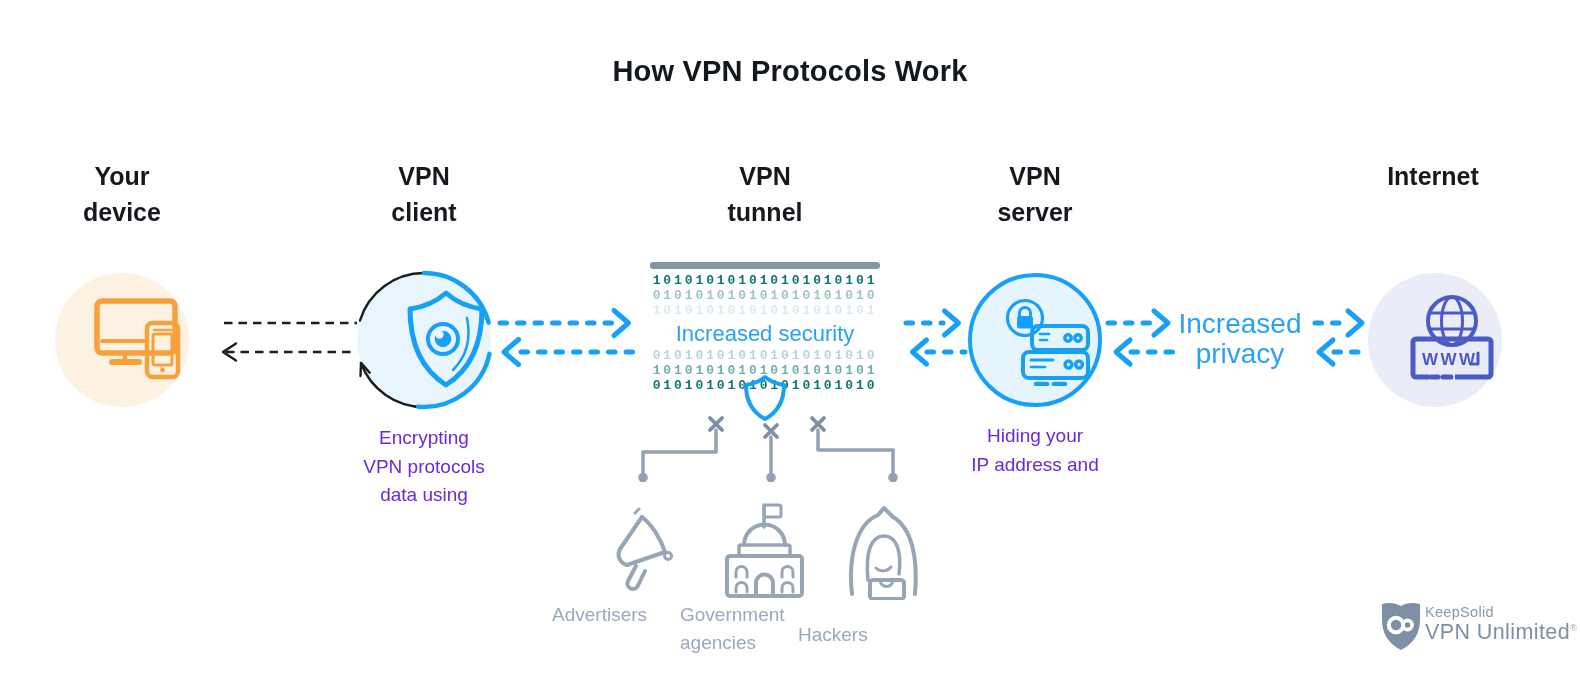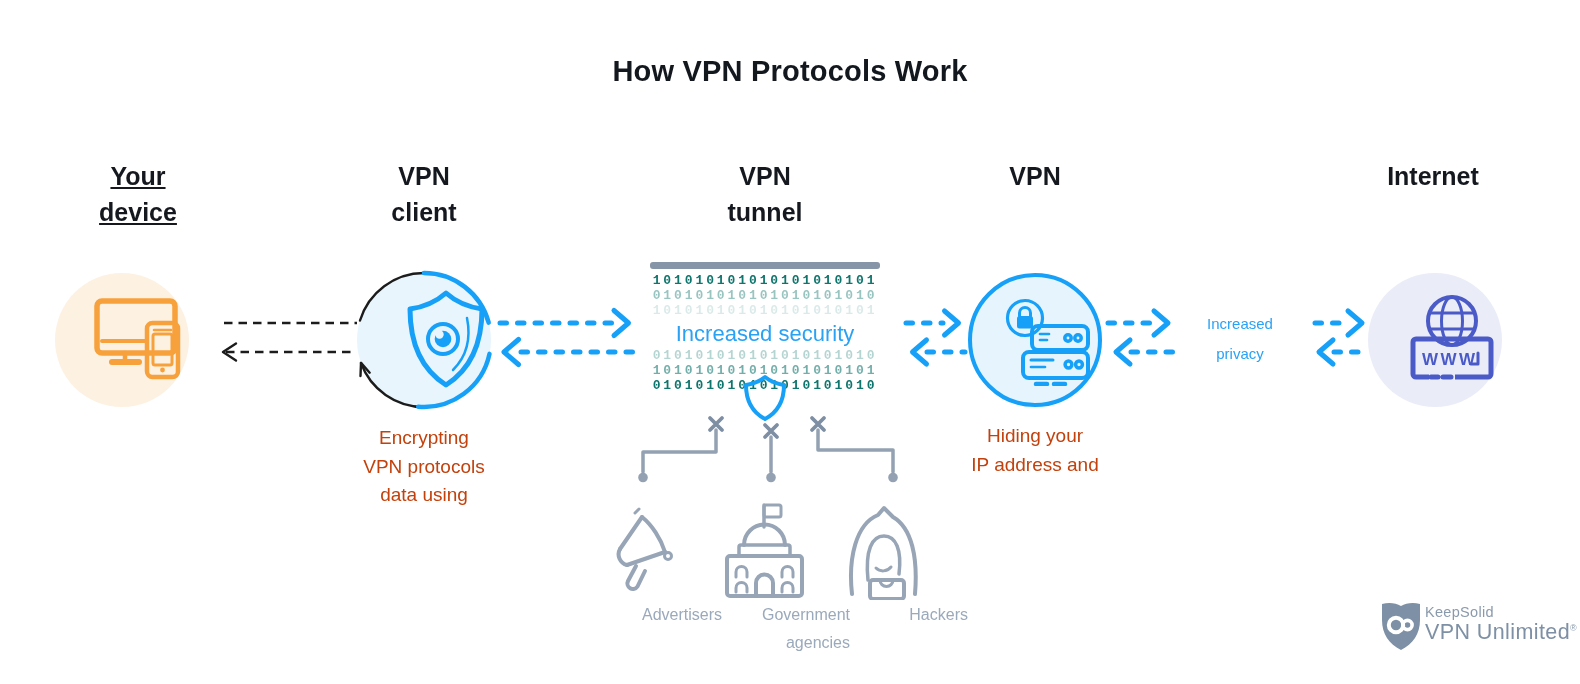--- a/index.html
+++ b/index.html
@@ -21,33 +21,33 @@
   .tbar.top{top:4px;}
   .bin{position:absolute;left:0;width:230px;text-align:center;
        font-family:"Liberation Mono", monospace;font-weight:700;font-size:13px;
        color:#0f766e;letter-spacing:2.9px;line-height:15px;white-space:nowrap;}
   .bin.r0{top:15px;opacity:1;} .bin.r1{top:30px;opacity:.42;} .bin.r2{top:45px;opacity:.15;}
   .bin.r3{top:90px;opacity:.3;} .bin.r4{top:105px;opacity:.58;} .bin.r5{top:120px;opacity:1;}
   .tlabel{position:absolute;left:0;top:63px;width:230px;text-align:center;
           font-size:22px;color:#29A2F5;}
   .tshield{position:absolute;left:742px;top:374px;z-index:6;}
   .caption{position:absolute;width:220px;text-align:center;font-size:19px;
-           color:#c2410c;line-height:28.5px;}
+           color:#6d28d9;line-height:28.5px;}
   .caption span{display:block;}
   .cap-client{left:314px;top:424px;}
   .cap-server{left:925px;top:422px;}
   .privacy{position:absolute;left:1160px;top:309px;width:160px;text-align:center;
-           font-size:15px;color:#29A2F5;line-height:30px;}
+           font-size:28px;color:#29A2F5;line-height:30px;}
   .privacy span{display:block;}
   .threat-icon{position:absolute;}
   .ti-adv{left:590px;top:505px;} .ti-gov{left:712px;top:495px;} .ti-hack{left:838px;top:500px;}
-  .tlbl{position:absolute;top:601px;width:170px;text-align:right;font-size:16px;
+  .tlbl{position:absolute;top:601px;width:170px;text-align:left;font-size:19px;
         color:#9AA9BB;line-height:28px;}
   .tlbl span{display:block;}
-  .tl-adv{left:552px;} .tl-gov{left:680px;} .tl-hack{left:798px;}
+  .tl-adv{left:552px;} .tl-gov{left:680px;} .tl-hack{left:798px;margin-top:20px;}
   .overlay{position:absolute;left:0;top:0;z-index:3;pointer-events:none;}
   .logo{position:absolute;left:1377px;top:598px;display:flex;align-items:center;justify-content:space-between;}
   .logo-text .brand{font-size:14.5px;color:#8A9AAD;letter-spacing:.3px;}
   .logo-text .product{font-size:21.5px;color:#7E90A5;letter-spacing:.4px;}
   .logo-text .product sup{font-size:9px;color:#8A9AAD;}
   
   .o{stroke:#F7A13C;fill:none;stroke-linecap:round;stroke-linejoin:round;}
   .b{stroke:#17A0F7;fill:none;stroke-linecap:round;stroke-linejoin:round;}
   .i{stroke:#4A5BC8;fill:none;stroke-linecap:round;stroke-linejoin:round;}
   .g{stroke:#97A5B6;fill:none;stroke-linecap:round;stroke-linejoin:round;}
@@ -65,34 +65,35 @@
   .www{font-family:"Liberation Sans", sans-serif;font-weight:700;font-size:17px;
        letter-spacing:2.5px;fill:#4A5BC8;}
 </style>
 </head>
 <body>
 
 <div class="canvas">
 
   <div class="title">How VPN Protocols Work</div>
 
-  <div class="hdr" style="left:38px;text-decoration:underline;">
+  <div class="hdr" style="left:22px;">
     <span>Your</span>
     <span>device</span>
   </div>
   <div class="hdr" style="left:324px;">
     <span>VPN</span>
     <span>client</span>
   </div>
   <div class="hdr" style="left:665px;">
     <span>VPN</span>
     <span>tunnel</span>
   </div>
   <div class="hdr" style="left:935px;">
     <span>VPN</span>
+    <span>server</span>
   </div>
   <div class="hdr" style="left:1333px;">
     <span>Internet</span>
     <span></span>
   </div>
 
   <div class="circle c-device">
     <svg width="96" height="86" viewBox="0 0 96 86">
       <rect x="4" y="4" width="78" height="52" rx="5" class="o s55"></rect>
       <path d="M9 44 H52" class="o s4"></path>

